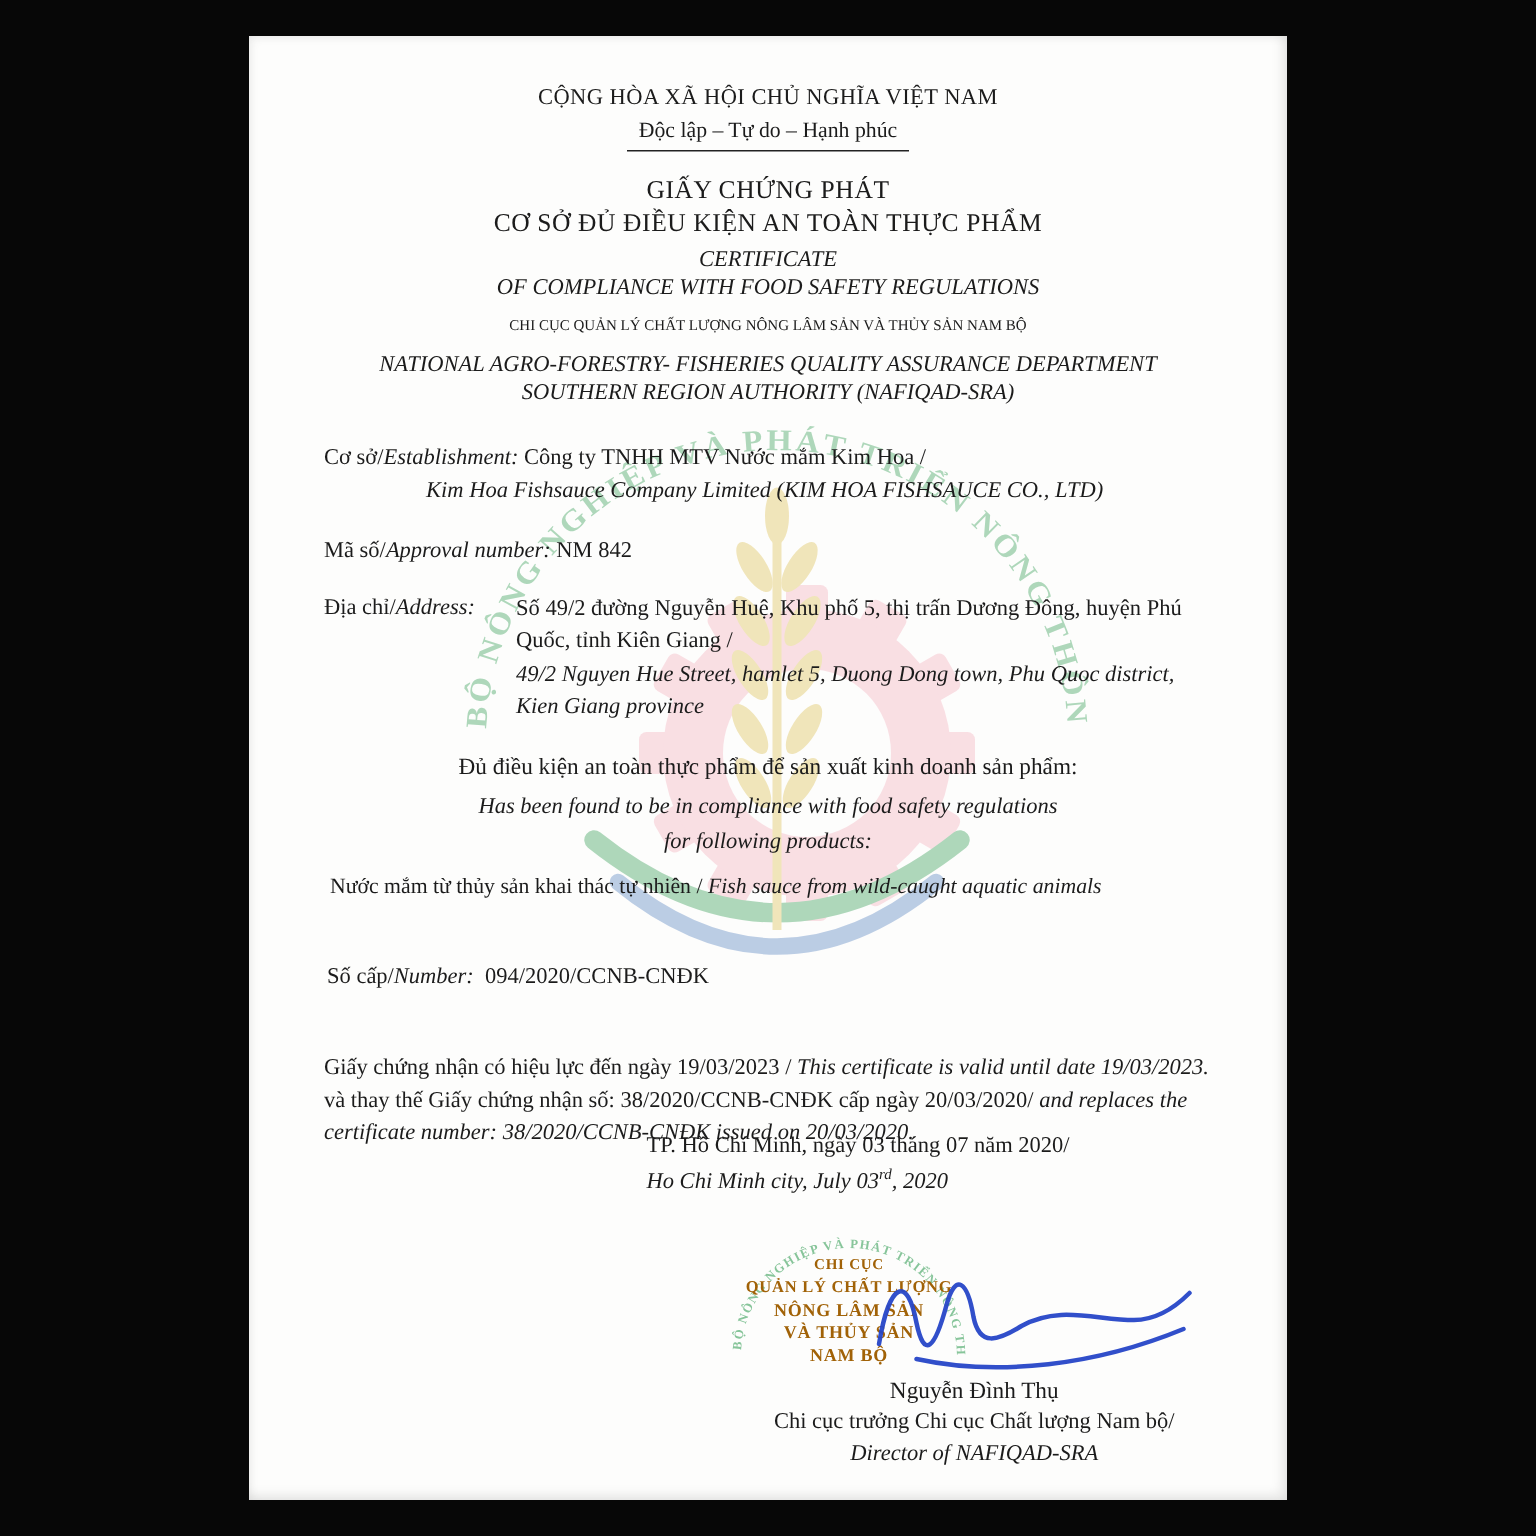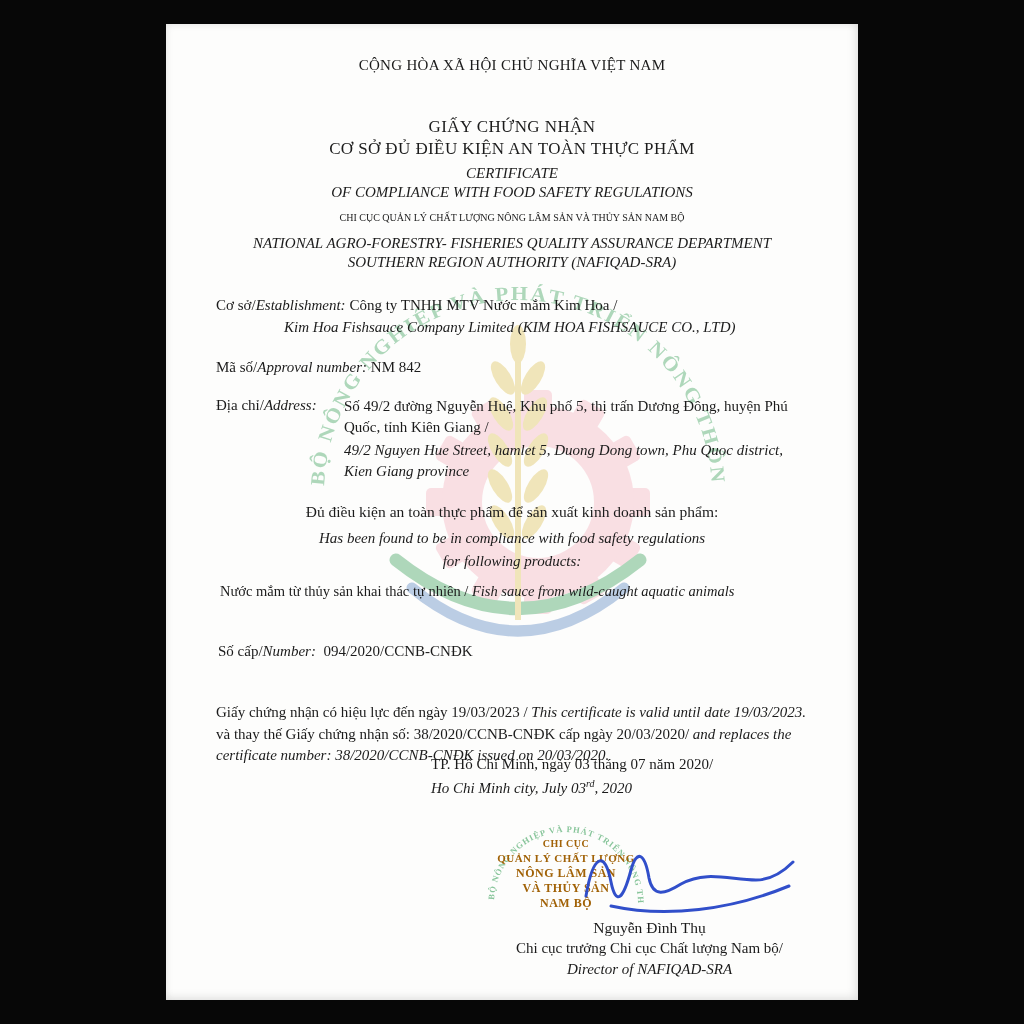--- a/index.html
+++ b/index.html
@@ -69,22 +69,25 @@
       <ellipse cx="216" cy="280" rx="8" ry="19" transform="rotate(-32 216 280)"></ellipse>
       <ellipse cx="248" cy="280" rx="8" ry="19" transform="rotate(32 248 280)"></ellipse>
     </g>
 
     <text font-size="20" font-weight="bold" letter-spacing="2" fill="#3aa05a">
       <textPath href="#wmArc" startOffset="8" textLength="592" lengthAdjust="spacingAndGlyphs">BỘ NÔNG NGHIỆP VÀ PHÁT TRIỂN NÔNG THÔN</textPath>
     </text>
   </svg>
 
   <div class="tb c b" style="top:32px;font-size:15px;letter-spacing:.3px">CỘNG HÒA XÃ HỘI CHỦ NGHĨA VIỆT NAM</div>
+  <div class="tb c b" style="top:54px;font-size:14.5px">
+    <span class="motto-underline">Độc lập – Tự do – Hạnh phúc</span>
+  </div>
 
-  <div class="tb c b" style="top:92px;font-size:17px;letter-spacing:.4px">GIẤY CHỨNG NHẬN</div>
+  <div class="tb c b" style="top:92px;font-size:17px;letter-spacing:.4px">GIẤY CHỨNG PHÁT</div>
   <div class="tb c b" style="top:114px;font-size:17px;letter-spacing:.4px">CƠ SỞ ĐỦ ĐIỀU KIỆN AN TOÀN THỰC PHẨM</div>
   <div class="tb c i" style="top:140px;font-size:15px">CERTIFICATE</div>
   <div class="tb c i" style="top:159px;font-size:15px">OF COMPLIANCE WITH FOOD SAFETY REGULATIONS</div>
 
   <div class="tb c b" style="top:187px;font-size:10px">CHI CỤC QUẢN LÝ CHẤT LƯỢNG NÔNG LÂM SẢN VÀ THỦY SẢN NAM BỘ</div>
   <div class="tb c i" style="top:210px;font-size:15px">NATIONAL AGRO-FORESTRY- FISHERIES QUALITY ASSURANCE DEPARTMENT</div>
   <div class="tb c i" style="top:229px;font-size:15px">SOUTHERN REGION AUTHORITY (NAFIQAD-SRA)</div>
 
   <div class="tb" style="left:50px;top:272px;width:600px;font-size:15px">
     <div>

